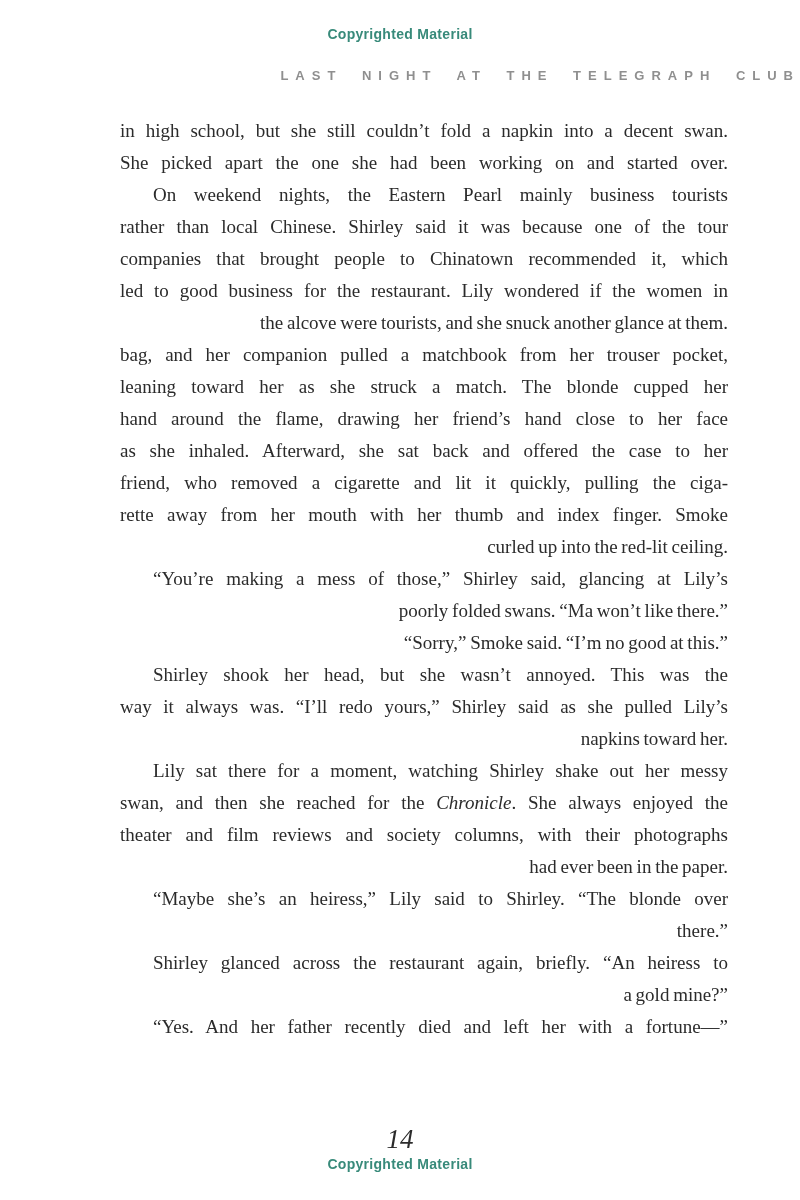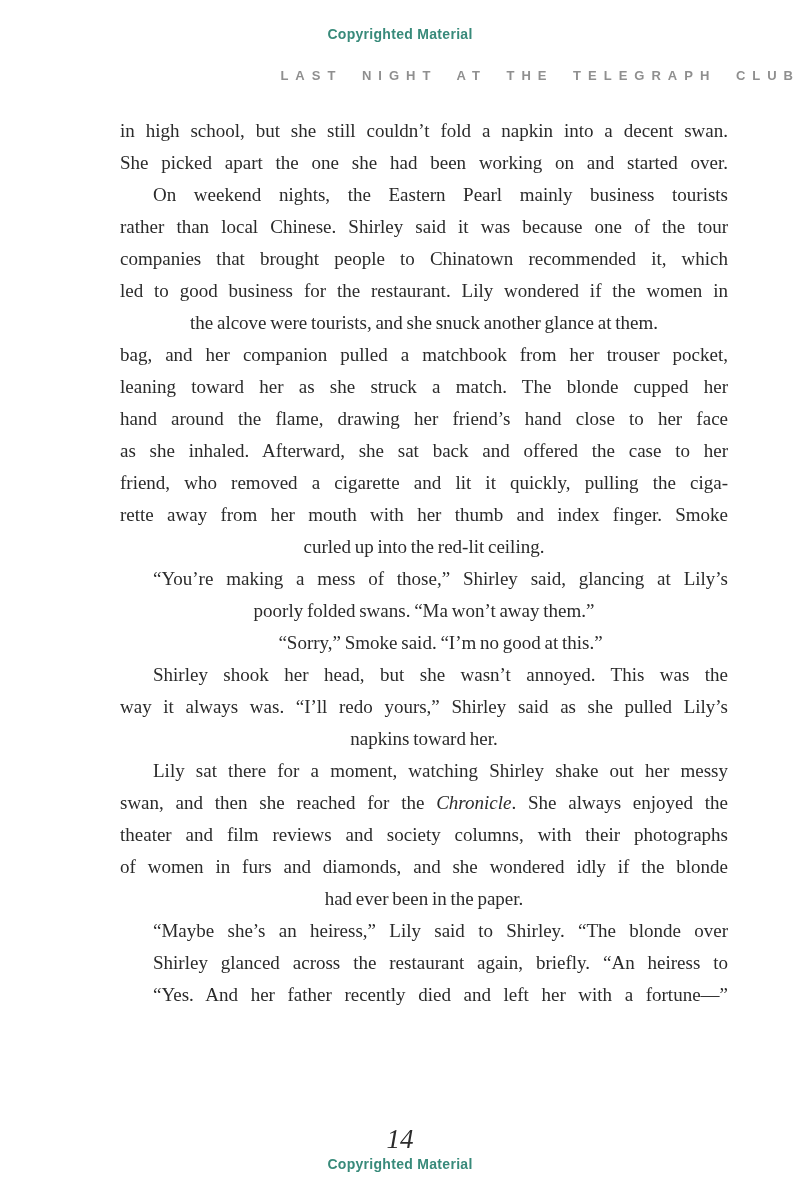--- a/index.html
+++ b/index.html
@@ -50,21 +50,21 @@
     font-size: 19px;
     color: var(--body-color, #2b2b2b);
     word-spacing: -1px;
     margin-left: 24px;
   }
   .line {
     height: 32px;
     line-height: 32px;
     white-space: normal;
     overflow: visible;
-    text-align: center;
+    text-align: right;
   }
   .line.full {
     text-align: justify;
     text-align-last: justify;
   }
   .line.indent {
     text-indent: 33px;
   }
   .line .ital { font-style: italic; }
   .page-number {
@@ -97,32 +97,33 @@
       <div class="line full">led to good business for the restaurant. Lily wondered if the women in</div>
       <div class="line">the alcove were tourists, and she snuck another glance at them.</div>
       <div class="line full">bag, and her companion pulled a matchbook from her trouser pocket,</div>
       <div class="line full">leaning toward her as she struck a match. The blonde cupped her</div>
       <div class="line full">hand around the flame, drawing her friend’s hand close to her face</div>
       <div class="line full">as she inhaled. Afterward, she sat back and offered the case to her</div>
       <div class="line full">friend, who removed a cigarette and lit it quickly, pulling the ciga-</div>
       <div class="line full">rette away from her mouth with her thumb and index finger. Smoke</div>
       <div class="line">curled up into the red-lit ceiling.</div>
       <div class="line full indent">“You’re making a mess of those,” Shirley said, glancing at Lily’s</div>
-      <div class="line">poorly folded swans. “Ma won’t away them.”</div>
+      <div class="line">poorly folded swans. “Ma won’t like there.”</div>
       <div class="line indent">“Sorry,” Smoke said. “I’m no good at this.”</div>
       <div class="line full indent">Shirley shook her head, but she wasn’t annoyed. This was the</div>
       <div class="line full">way it always was. “I’ll redo yours,” Shirley said as she pulled Lily’s</div>
       <div class="line">napkins toward her.</div>
       <div class="line full indent">Lily sat there for a moment, watching Shirley shake out her messy</div>
       <div class="line full"><span>swan, and then she reached for the </span><span class="ital">Chronicle</span><span>. She always enjoyed the</span></div>
       <div class="line full">theater and film reviews and society columns, with their photographs</div>
-      <div class="line full">of women in furs and diamonds, and she wondered idly if the blonde</div>
       <div class="line">had ever been in the paper.</div>
       <div class="line full indent">“Maybe she’s an heiress,” Lily said to Shirley. “The blonde over</div>
+      <div class="line">there.”</div>
       <div class="line full indent">Shirley glanced across the restaurant again, briefly. “An heiress to</div>
+      <div class="line">a gold mine?”</div>
       <div class="line full indent">“Yes. And her father recently died and left her with a fortune—”</div>
     </div>
 
   <div class="page-number">14</div>
 
   <div class="copyright-line copyright-bottom">Copyrighted Material</div>
 
 </div>
 
 </body></html>

